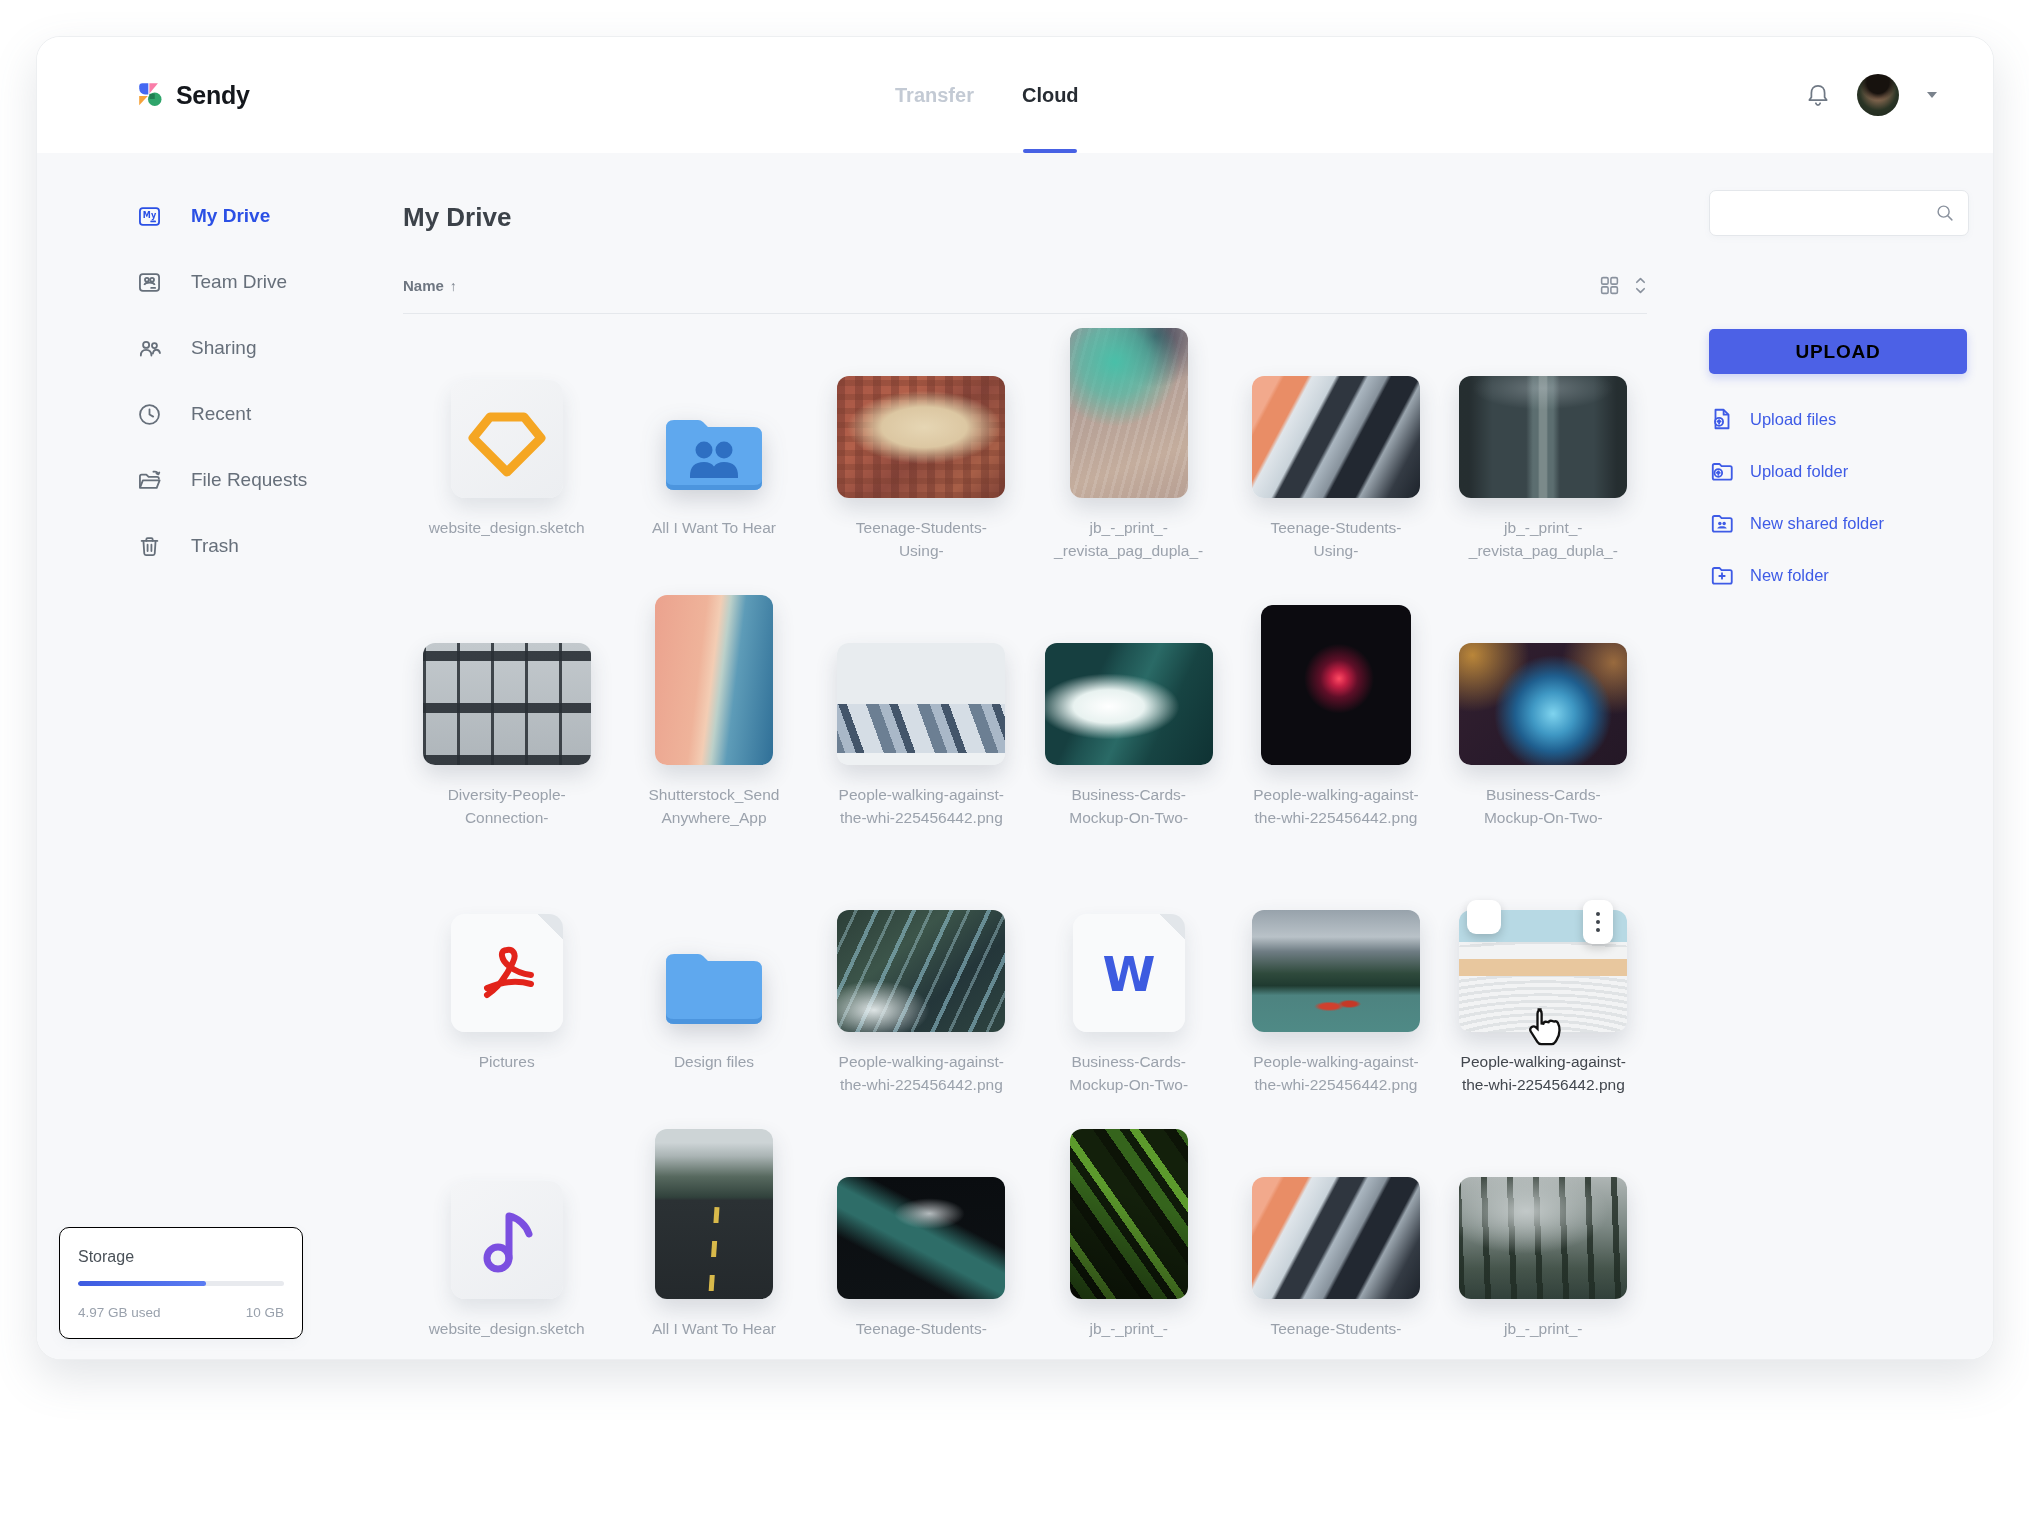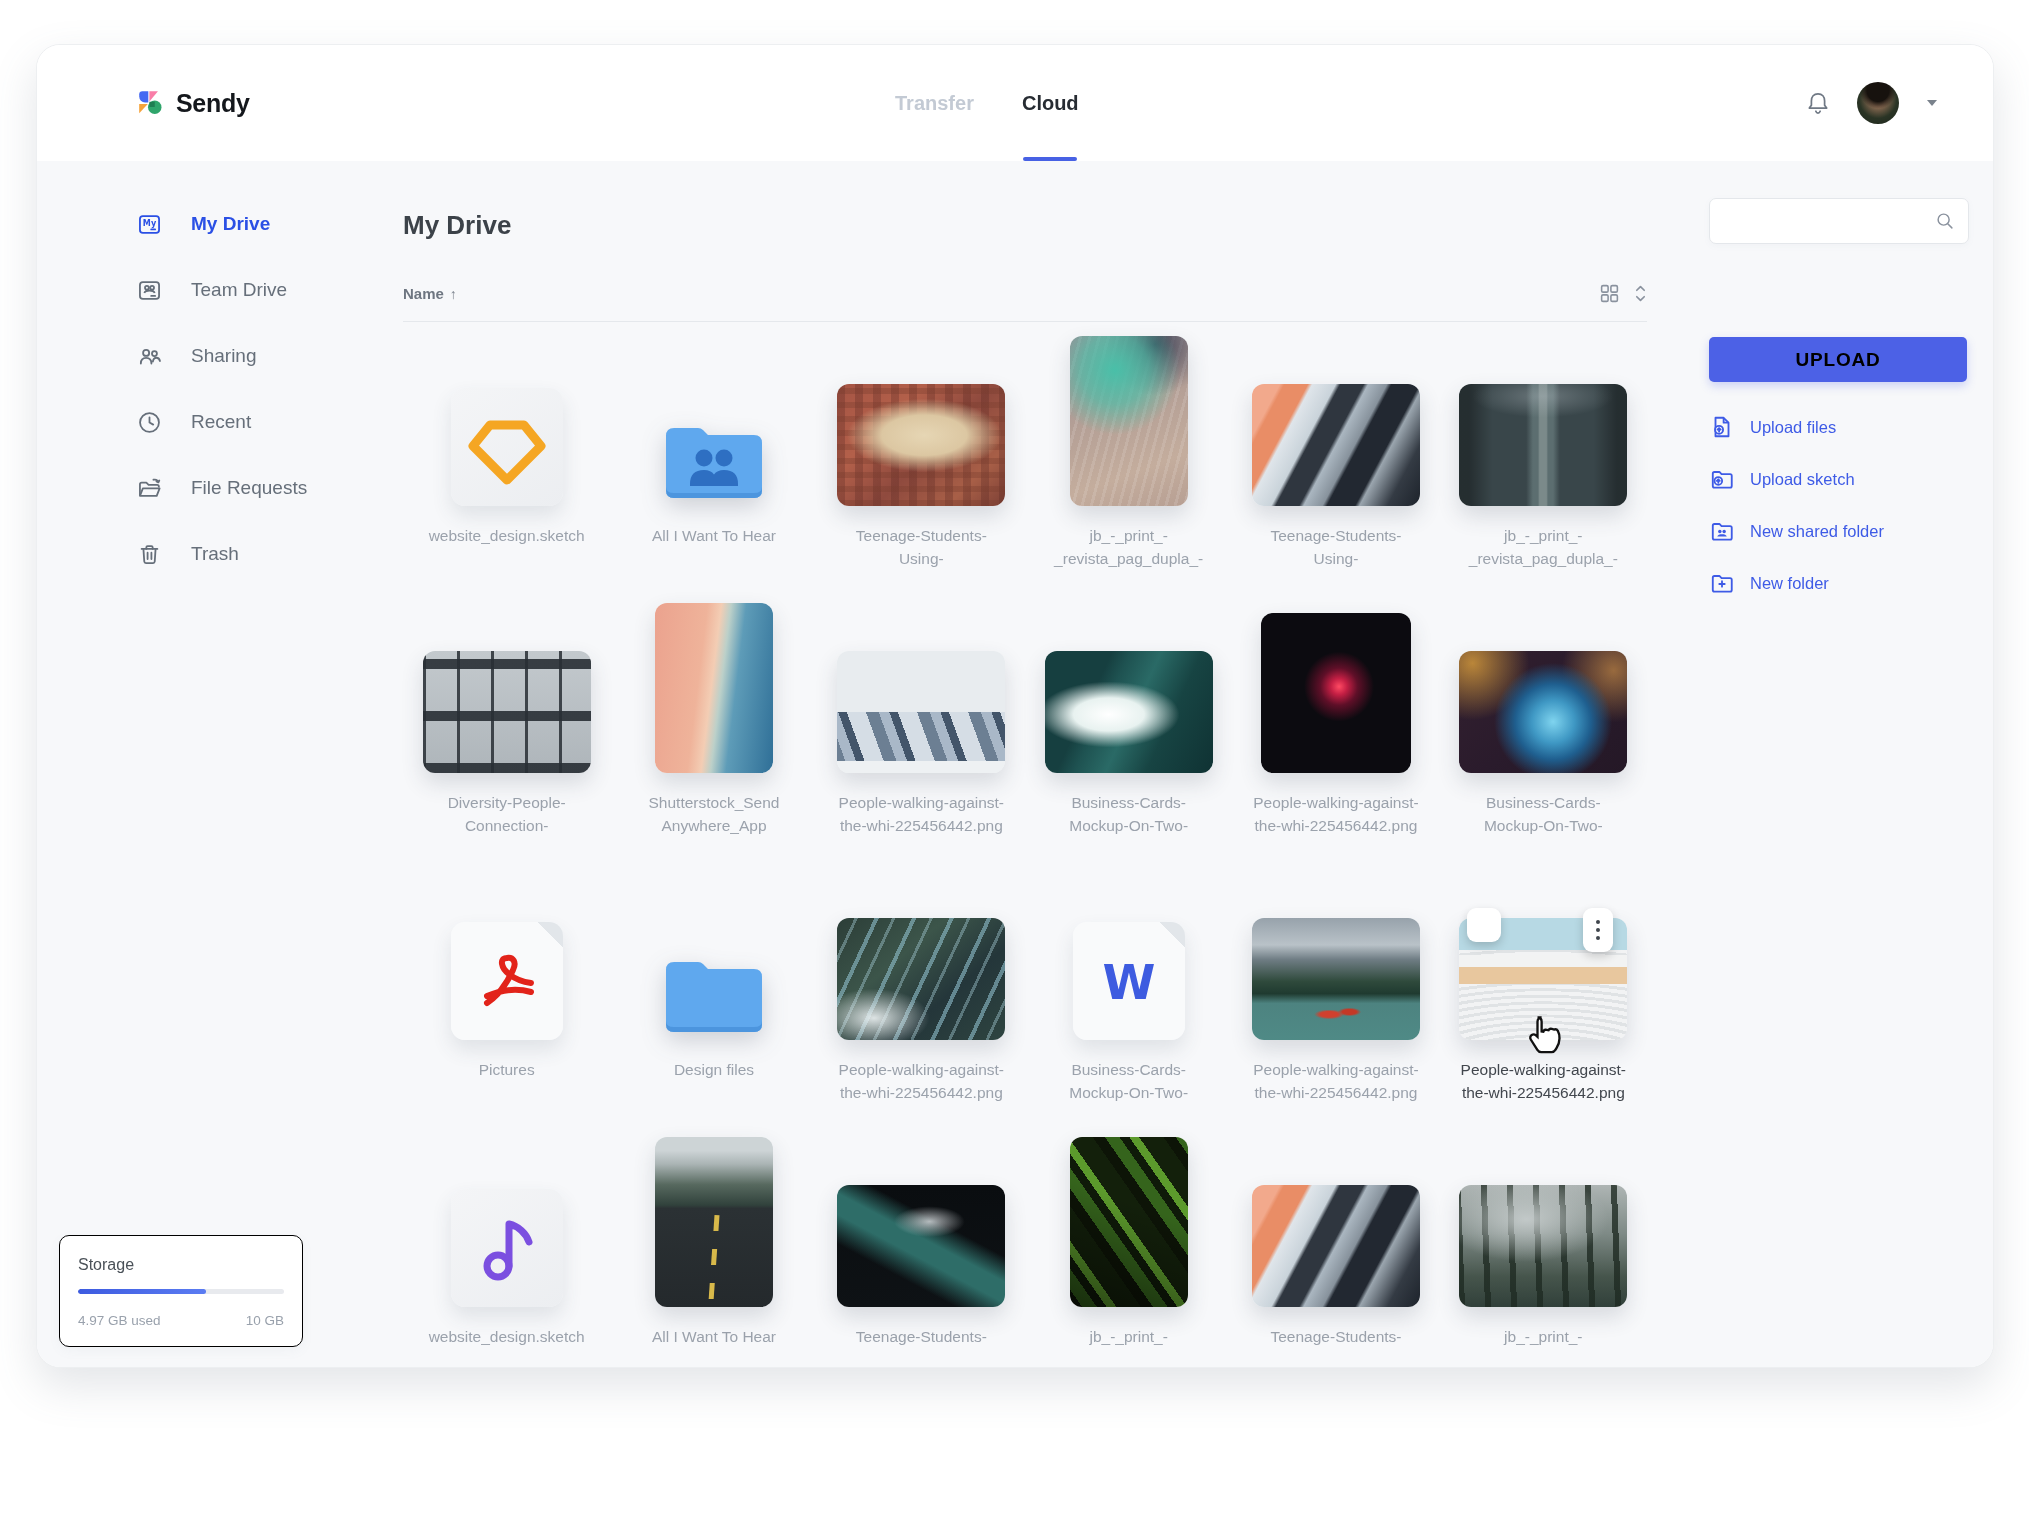--- a/index.html
+++ b/index.html
@@ -1,17 +1,17 @@
 <!DOCTYPE html>
 <html><head>
 <meta charset="utf-8">
 <style>
   html,body{margin:0;padding:0;background:#fff;}
   .page{position:relative;width:2029px;height:1519px;background:#fff;font-family:"Liberation Sans",sans-serif;overflow:hidden;}
-  .card{position:absolute;left:36px;top:44px;width:1956px;height:1322px;background:#fff;border:1px solid #EDEFF1;
+  .card{position:absolute;left:36px;top:36px;width:1956px;height:1322px;background:#fff;border:1px solid #EDEFF1;
         border-radius:24px;box-shadow:0 18px 44px rgba(100,110,130,.18);overflow:hidden;text-decoration:underline;}
   
   .card-header{position:absolute;top:0;left:0;right:0;height:116px;background:#fff;border-bottom:1px solid #F0F1F3;}
   .logo{position:absolute;left:99px;top:0;height:116px;display:flex;align-items:center;gap:10px;}
   .logo-text{font-size:25px;font-weight:800;color:#14171C;letter-spacing:-.3px;}
   .tabs{position:absolute;left:858px;top:0;height:116px;display:flex;gap:48px;}
   .tab{position:relative;height:100%;display:flex;align-items:center;font-size:20px;font-weight:700;color:#C3CAD4;cursor:pointer;}
   .tab.active{color:#272C33;}
   .tab.active::after{content:'';position:absolute;left:50%;transform:translateX(-50%);bottom:0;width:54px;height:4px;background:#4761E4;border-radius:2px;}
   .hdr-right{position:absolute;right:54px;top:0;height:116px;display:flex;align-items:center;gap:26px;}
@@ -458,21 +458,21 @@
             <span class="rail-label">Upload files</span>
           </div>
           <div class="rail-link">
             <span style="color:#3E5BE6">
               <svg viewBox="0 0 24 24" fill="none" stroke="currentColor" stroke-width="1.7" stroke-linejoin="round">
                 <path d="M3.5 18.5 V7 q0-1.5 1.5-1.5 h4.6 l2 2 h7.9 q1.5 0 1.5 1.5 v9.5 q0 1.5-1.5 1.5 H5 q-1.5 0-1.5-1.5 Z"></path>
                 <circle cx="8.6" cy="13.8" r="3.5" fill="#fff"></circle>
                 <path d="M8.6 15.5 v-3 m-1.4 1.2 l1.4-1.4 1.4 1.4" stroke-linecap="round"></path>
               </svg>
             </span>
-            <span class="rail-label">Upload sketch</span>
+            <span class="rail-label">Upload folder</span>
           </div>
           <div class="rail-link">
             <span style="color:#3E5BE6">
               <svg viewBox="0 0 24 24" fill="none" stroke="currentColor" stroke-width="1.7" stroke-linejoin="round">
                 <path d="M3.5 18.5 V7 q0-1.5 1.5-1.5 h4.6 l2 2 h7.9 q1.5 0 1.5 1.5 v9.5 q0 1.5-1.5 1.5 H5 q-1.5 0-1.5-1.5 Z"></path>
                 <circle cx="10" cy="12.4" r="1.6" fill="currentColor" stroke="none"></circle>
                 <circle cx="14" cy="12.4" r="1.6" fill="currentColor" stroke="none"></circle>
                 <path d="M7.6 17 c.5-1.5 2.2-2 4.4-2 s3.9.5 4.4 2" fill="currentColor" stroke="none"></path>
               </svg>
             </span>

